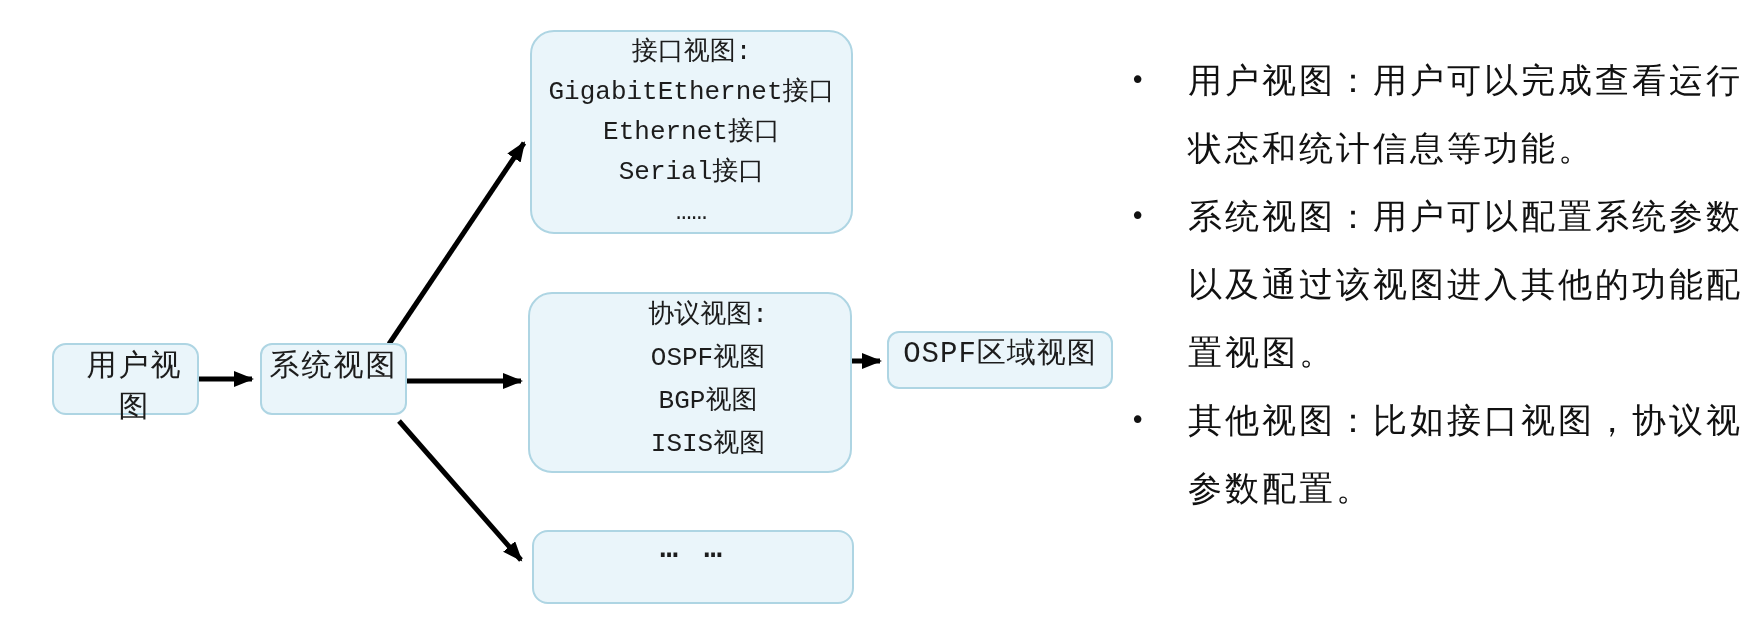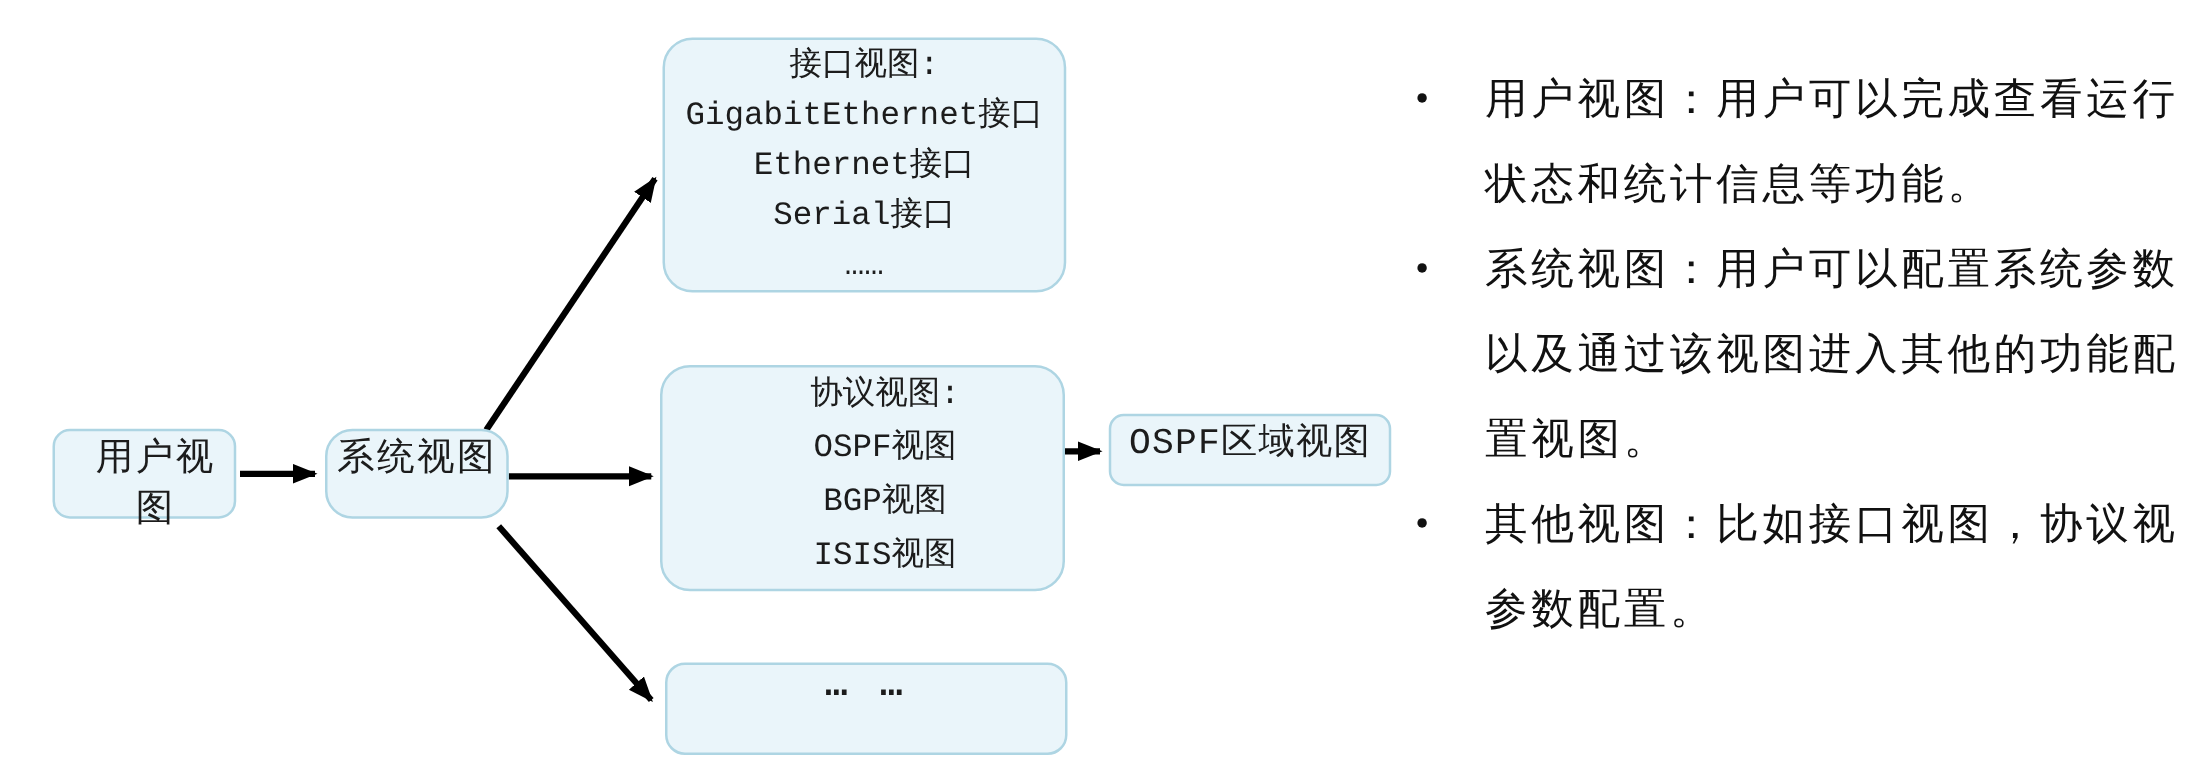--- a/index.html
+++ b/index.html
@@ -18,40 +18,40 @@
     position:absolute;
     box-sizing:border-box;
     background:var(--box_fill,#eaf5fa);
     border:2px solid var(--box_border,#aed5e3);
     display:flex;flex-direction:column;
     align-items:center;justify-content:flex-start;
     text-align:center;
     font-family:"Liberation Mono","DejaVu Sans Mono",monospace;
     color:var(--text_color,#1c1c1c);
   }
-  .node-user{left:42px;top:343px;width:147px;height:72px;border-radius:14px;font-size:30px;letter-spacing:2px;padding-left:18px;}
-  .node-system{left:260px;top:343px;width:147px;height:72px;border-radius:22px;font-size:30px;letter-spacing:2px;}
+  .node-user{left:52px;top:343px;width:147px;height:72px;border-radius:14px;font-size:30px;letter-spacing:2px;padding-left:18px;}
+  .node-system{left:260px;top:343px;width:147px;height:72px;border-radius:12px;font-size:30px;letter-spacing:2px;}
   .node-interface{left:530px;top:30px;width:323px;height:204px;border-radius:24px;font-size:26px;}
   .node-interface .bline{line-height:40px;height:40px;white-space:nowrap;}
   .node-protocol{left:528px;top:292px;width:324px;height:181px;border-radius:24px;font-size:26px;}
   .node-protocol .bline{line-height:43px;height:43px;white-space:nowrap;margin-left:36px;}
   .node-ospf-area{left:887px;top:331px;width:226px;height:58px;border-radius:12px;font-size:29px;letter-spacing:1px;}
   .node-other{left:532px;top:530px;width:322px;height:74px;border-radius:16px;font-size:30px;font-weight:bold;letter-spacing:4px;}
   .notes{
     position:absolute;left:1130px;top:46px;width:634px;
     font-family:"DejaVu Serif","Liberation Serif",serif;
     font-size:34px;color:#111;
   }
   .bullet{display:flex;align-items:flex-start;}
   .bullet .dot{
     width:58px;flex:0 0 58px;line-height:68px;font-size:26px;
     font-family:"DejaVu Sans",sans-serif;
   }
   .bullet .blines{flex:1;}
-  .bullet .nline{line-height:68px;height:68px;letter-spacing:3px;white-space:nowrap;font-family:Liberation Serif, serif;}
+  .bullet .nline{line-height:68px;height:68px;letter-spacing:3px;white-space:nowrap;}
 </style>
 </head>
 <body>
 
 <div class="stage">
 
   <svg class="arrows" viewBox="0 0 1764 624" xmlns="http://www.w3.org/2000/svg">
     <defs>
       <marker id="ah" markerUnits="userSpaceOnUse" markerWidth="22" markerHeight="18" refX="18" refY="8" orient="auto">
         <path class="ah-fill" d="M0,0 L20,8 L0,16 Z"></path>

